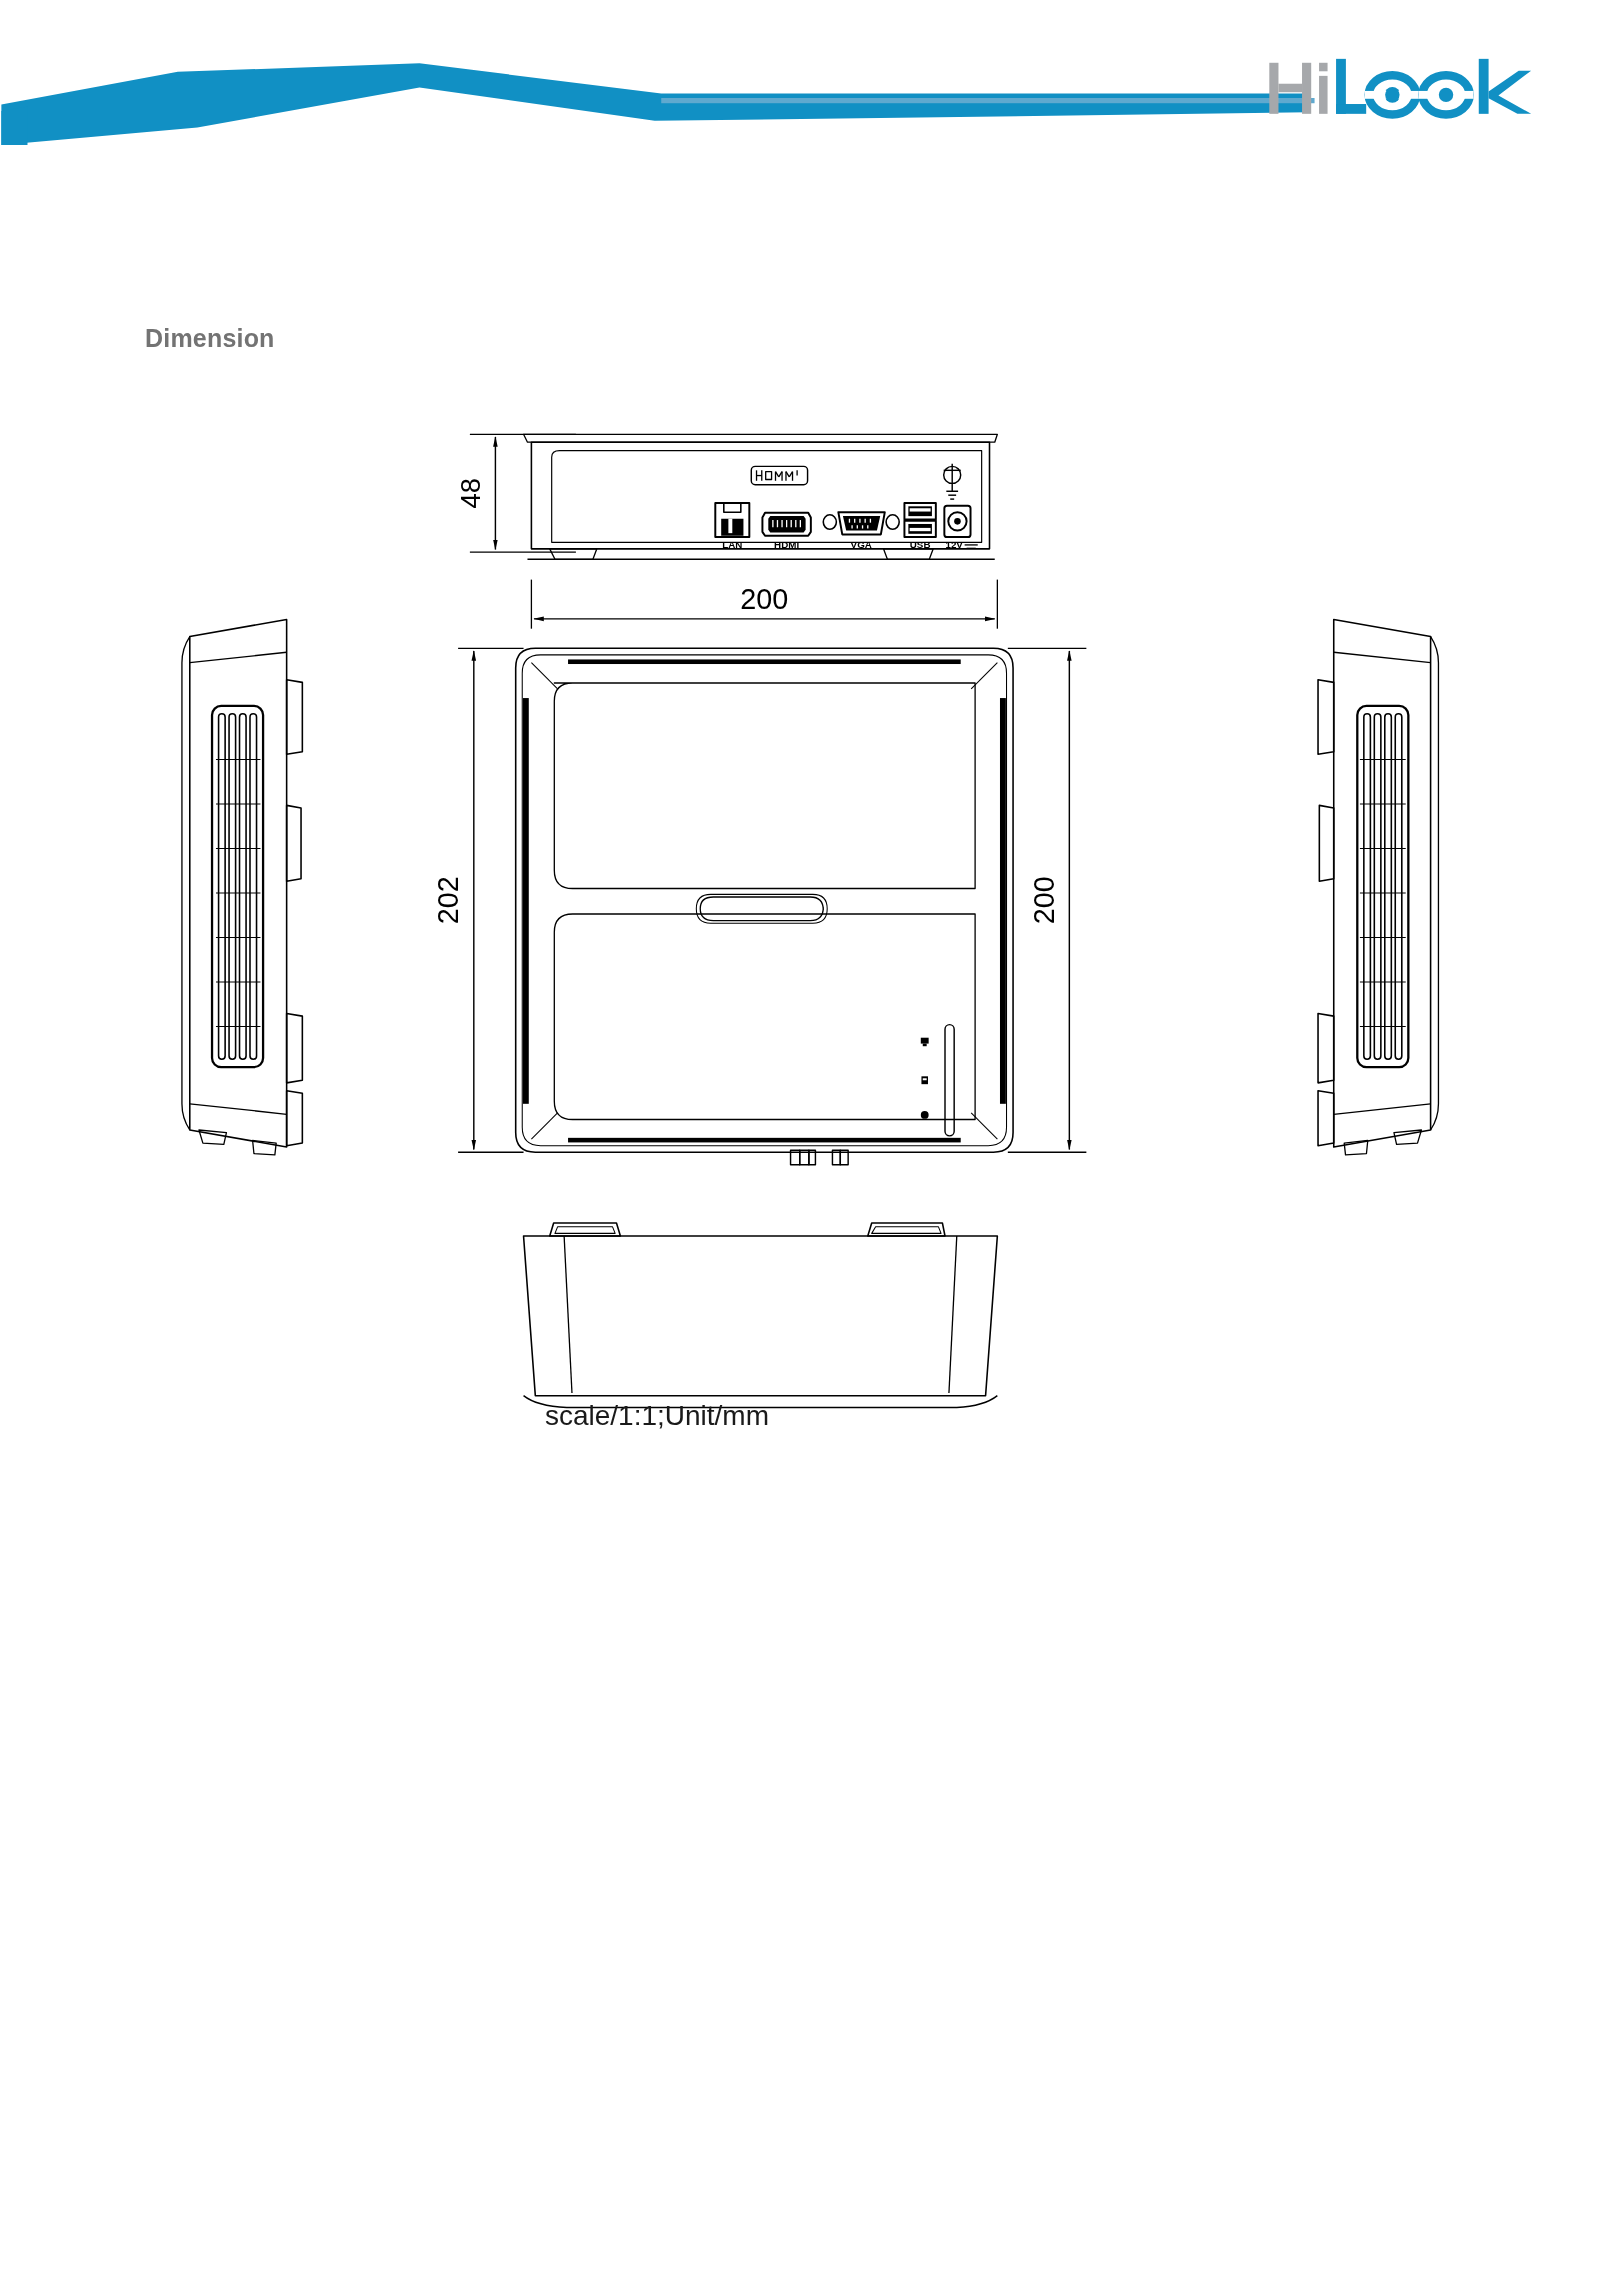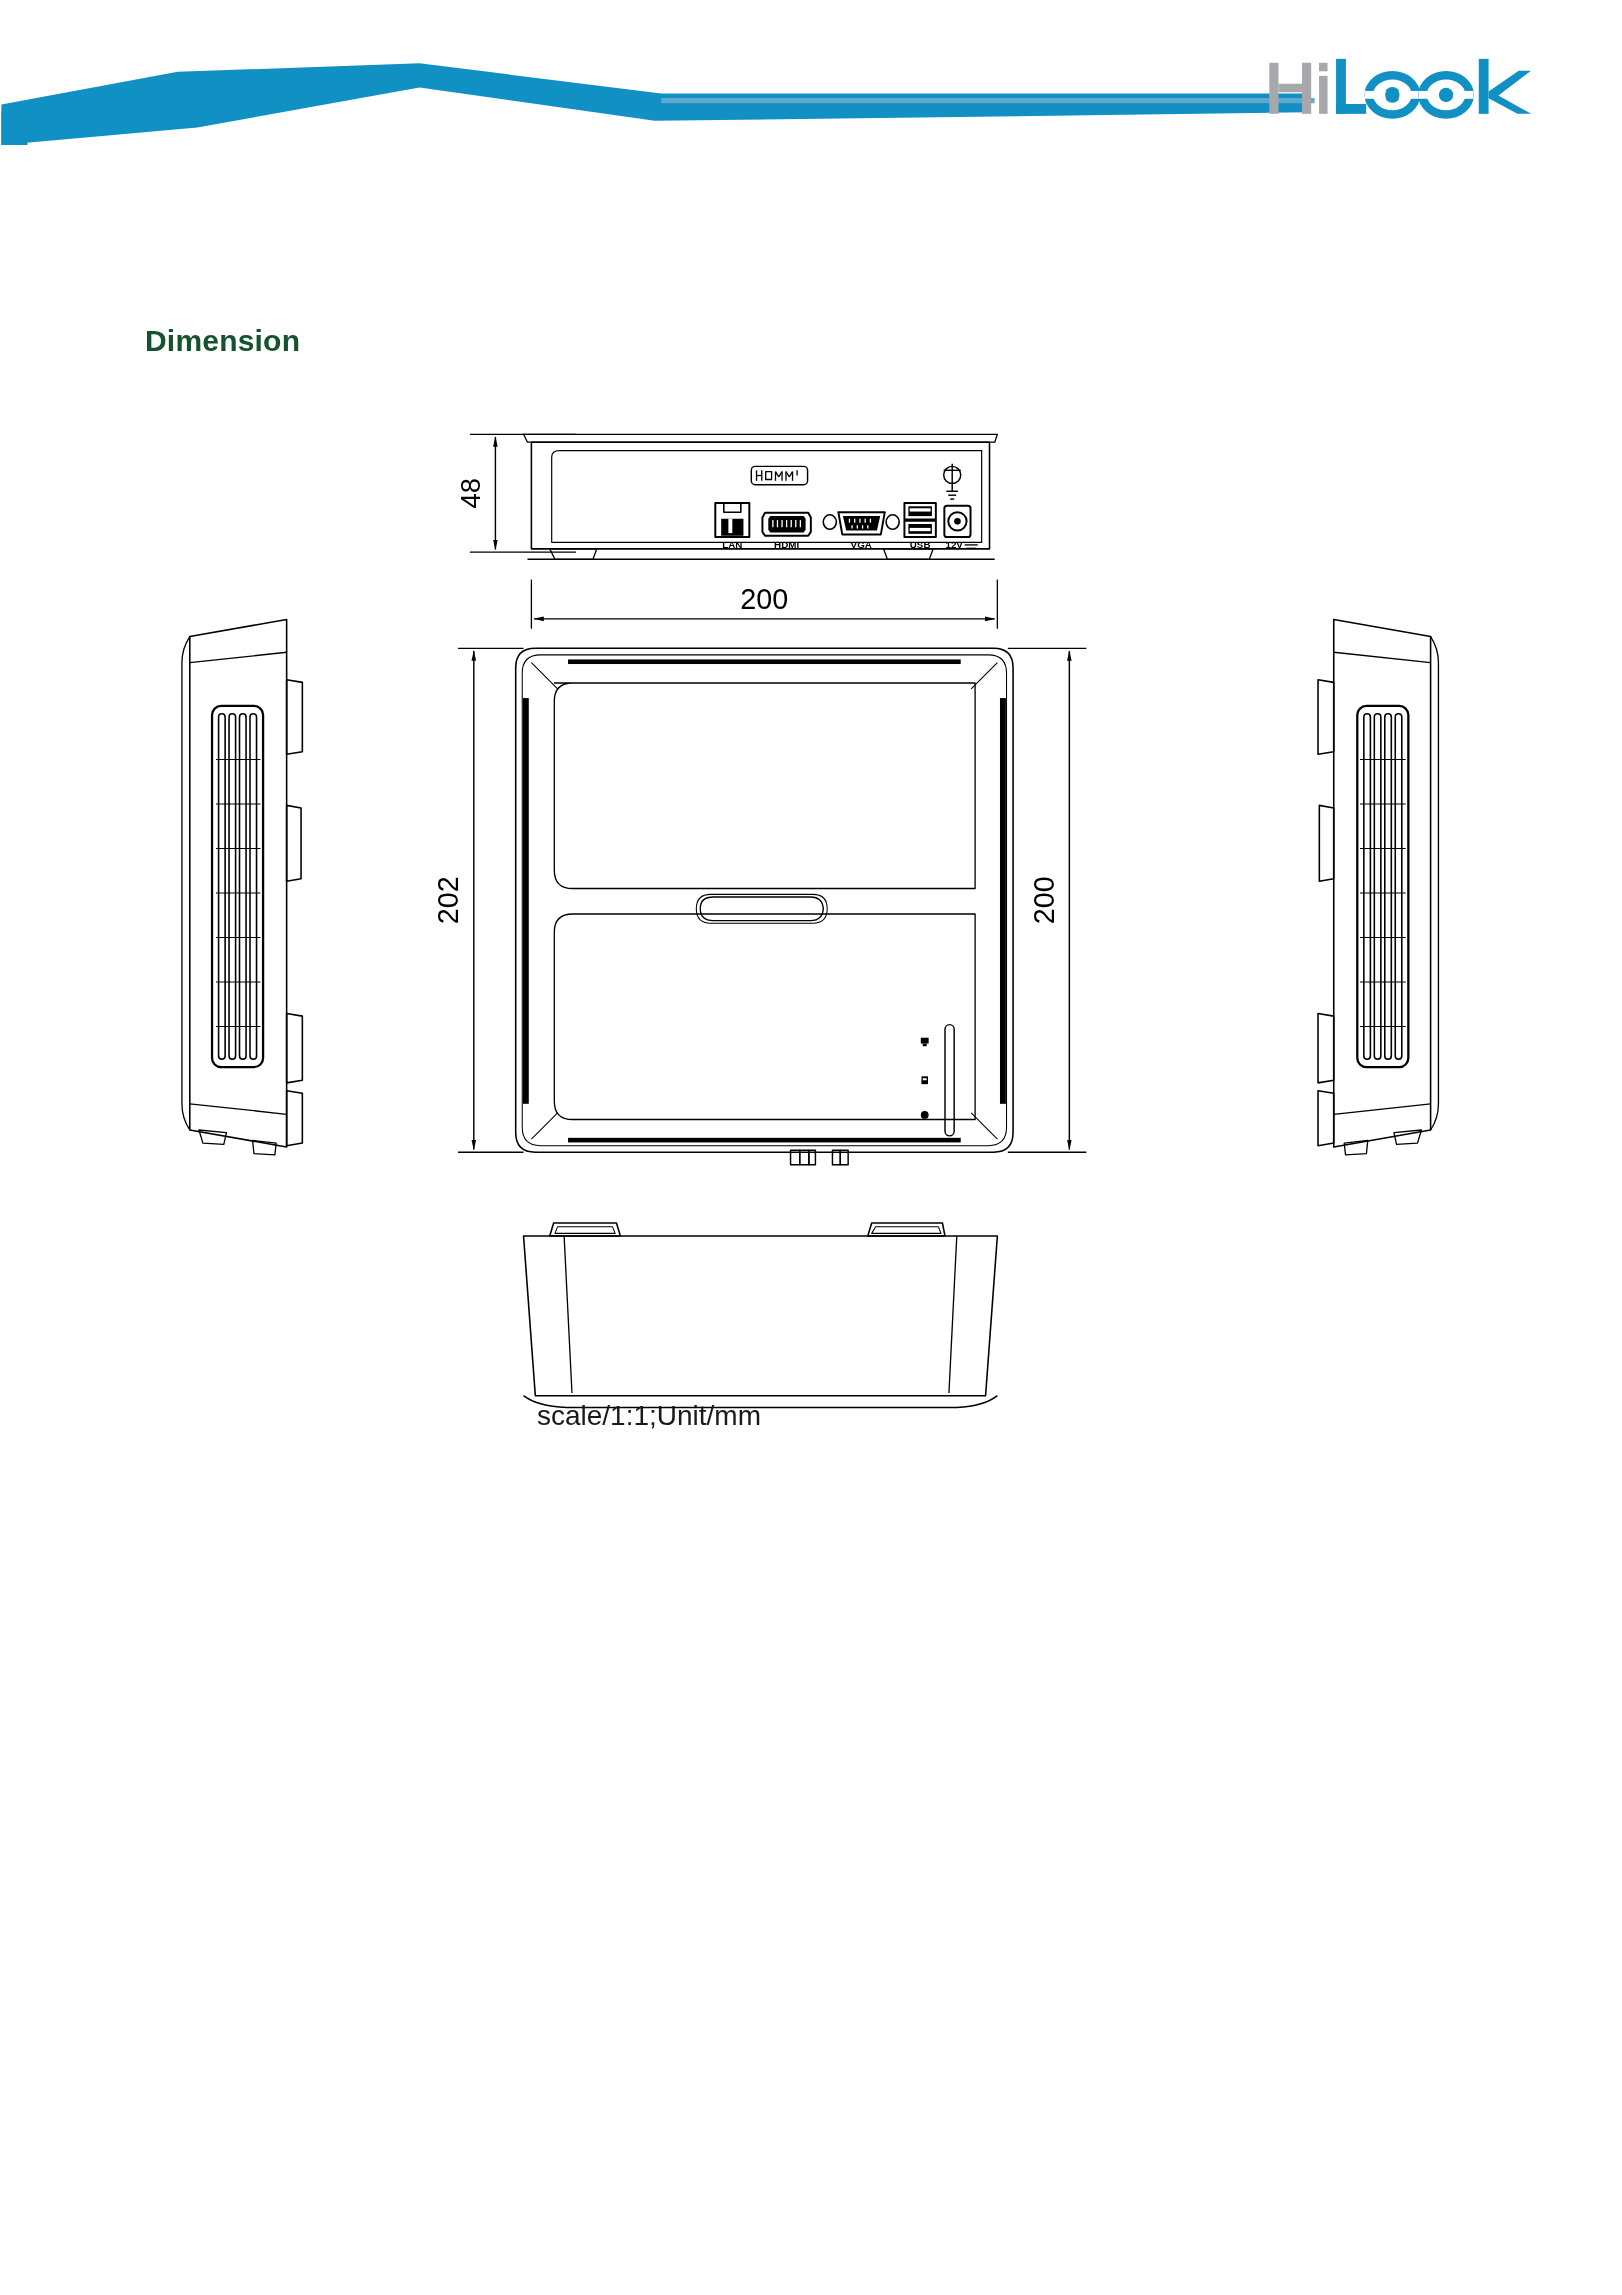--- a/index.html
+++ b/index.html
@@ -28,40 +28,40 @@
     top: 51px;
     width: 288px;
     height: 72px;
   }
 
   
   #section-title {
     position: absolute;
     left: 145px;
     top: 324px;
-    font-size: 30px;
+    font-size: 25px;
     font-weight: bold;
-    color: #14532d;
+    color: #737373;
     letter-spacing: 0.2px;
     white-space: nowrap;
   }
 
   
   #drawing-area {
     position: absolute;
     left: 0;
     top: 393px;
     width: 1623px;
     height: 1080px;
   }
 
   
   #scale-caption {
     position: absolute;
-    left: 4px;
+    left: 12px;
     top: 1400px;
     width: 1290px;
     text-align: center;
     font-size: 28px;
     color: #1a1a1a;
     font-family: "Liberation Sans", sans-serif;
   }
   #scale-caption span { display: inline-block; }
 </style>
 </head>

